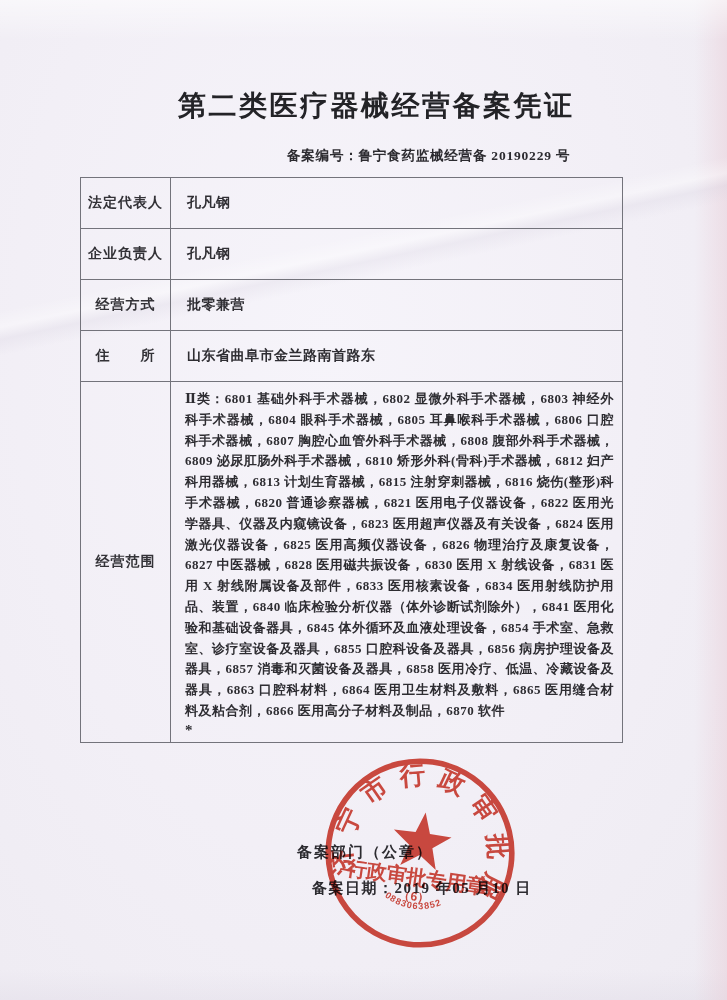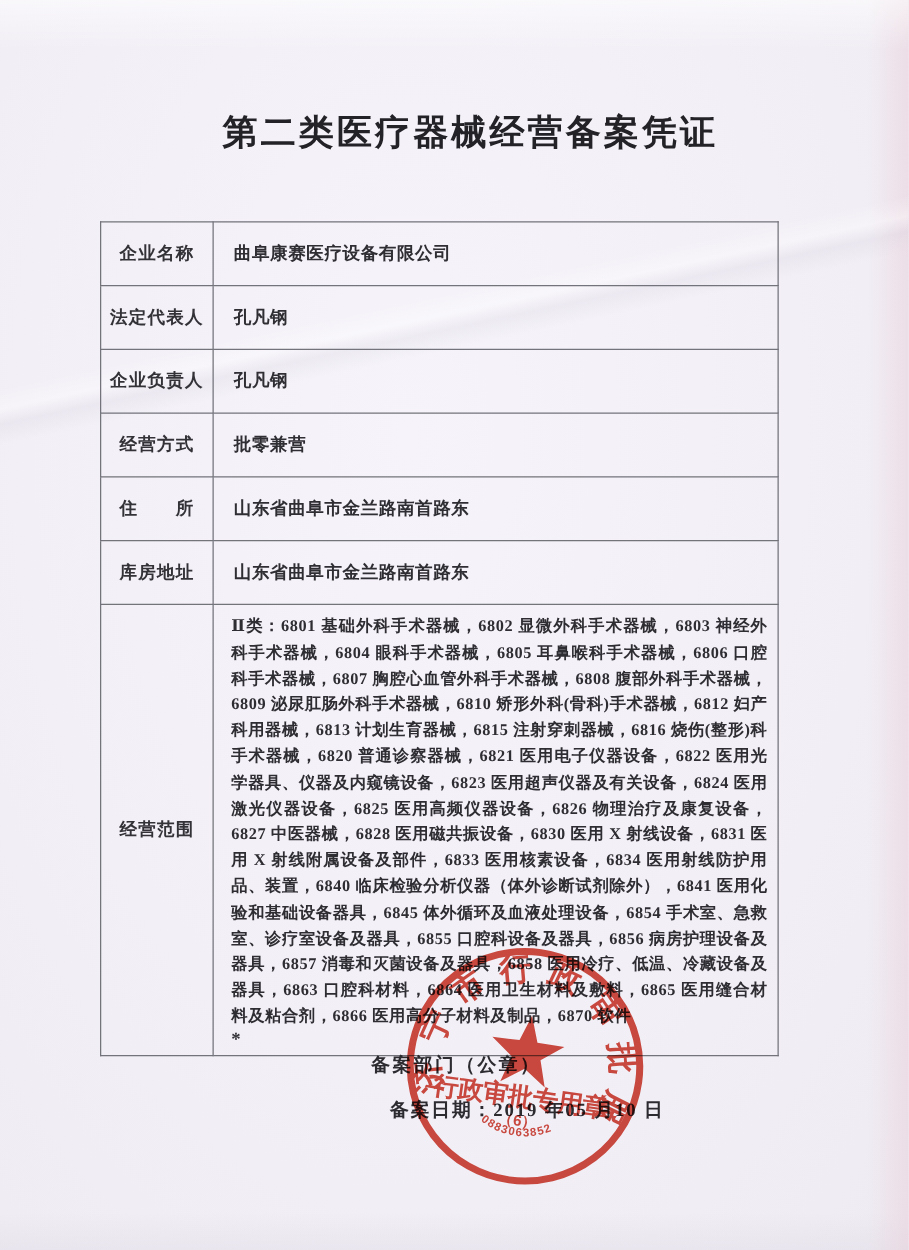--- a/index.html
+++ b/index.html
@@ -74,49 +74,42 @@
   .seal-serial{font-size:9px;letter-spacing:1px;}
 </style>
 </head>
 <body>
 
 <div class="paper">
   <div class="crease"></div>
 
   <h1 class="title">第二类医疗器械经营备案凭证</h1>
 
+  <div class="record-line"><span>备案编号：</span><span>鲁宁食药监械经营备 20190229 号</span></div>
 
   <table class="cert-table">
     <colgroup>
         <col class="c-label">
         <col class="c-value">
       </colgroup>
     <tbody>
-      <tr class="r-std">
-        <td class="lbl">企业名称</td>
-        <td class="val">曲阜康赛医疗设备有限公司</td>
-      </tr>
       <tr class="r-std">
         <td class="lbl">法定代表人</td>
         <td class="val">孔凡钢</td>
       </tr>
       <tr class="r-std">
         <td class="lbl">企业负责人</td>
         <td class="val">孔凡钢</td>
       </tr>
       <tr class="r-std">
         <td class="lbl">经营方式</td>
         <td class="val">批零兼营</td>
       </tr>
       <tr class="r-std">
         <td class="lbl">住　　所</td>
-        <td class="val">山东省曲阜市金兰路南首路东</td>
-      </tr>
-      <tr class="r-std">
-        <td class="lbl">库房地址</td>
         <td class="val">山东省曲阜市金兰路南首路东</td>
       </tr>
       <tr class="r-scope">
         <td class="lbl">经营范围</td>
         <td class="val">
           <div class="scope-text">Ⅱ类：6801 基础外科手术器械，6802 显微外科手术器械，6803 神经外科手术器械，6804 眼科手术器械，6805 耳鼻喉科手术器械，6806 口腔科手术器械，6807 胸腔心血管外科手术器械，6808 腹部外科手术器械，6809 泌尿肛肠外科手术器械，6810 矫形外科(骨科)手术器械，6812 妇产科用器械，6813 计划生育器械，6815 注射穿刺器械，6816 烧伤(整形)科手术器械，6820 普通诊察器械，6821 医用电子仪器设备，6822 医用光学器具、仪器及内窥镜设备，6823 医用超声仪器及有关设备，6824 医用激光仪器设备，6825 医用高频仪器设备，6826 物理治疗及康复设备，6827 中医器械，6828 医用磁共振设备，6830 医用 X 射线设备，6831 医用 X 射线附属设备及部件，6833 医用核素设备，6834 医用射线防护用品、装置，6840 临床检验分析仪器（体外诊断试剂除外），6841 医用化验和基础设备器具，6845 体外循环及血液处理设备，6854 手术室、急救室、诊疗室设备及器具，6855 口腔科设备及器具，6856 病房护理设备及器具，6857 消毒和灭菌设备及器具，6858 医用冷疗、低温、冷藏设备及器具，6863 口腔科材料，6864 医用卫生材料及敷料，6865 医用缝合材料及粘合剂，6866 医用高分子材料及制品，6870 软件</div>
           <div class="scope-footnote">*</div>
         </td>
       </tr>
     </tbody>

